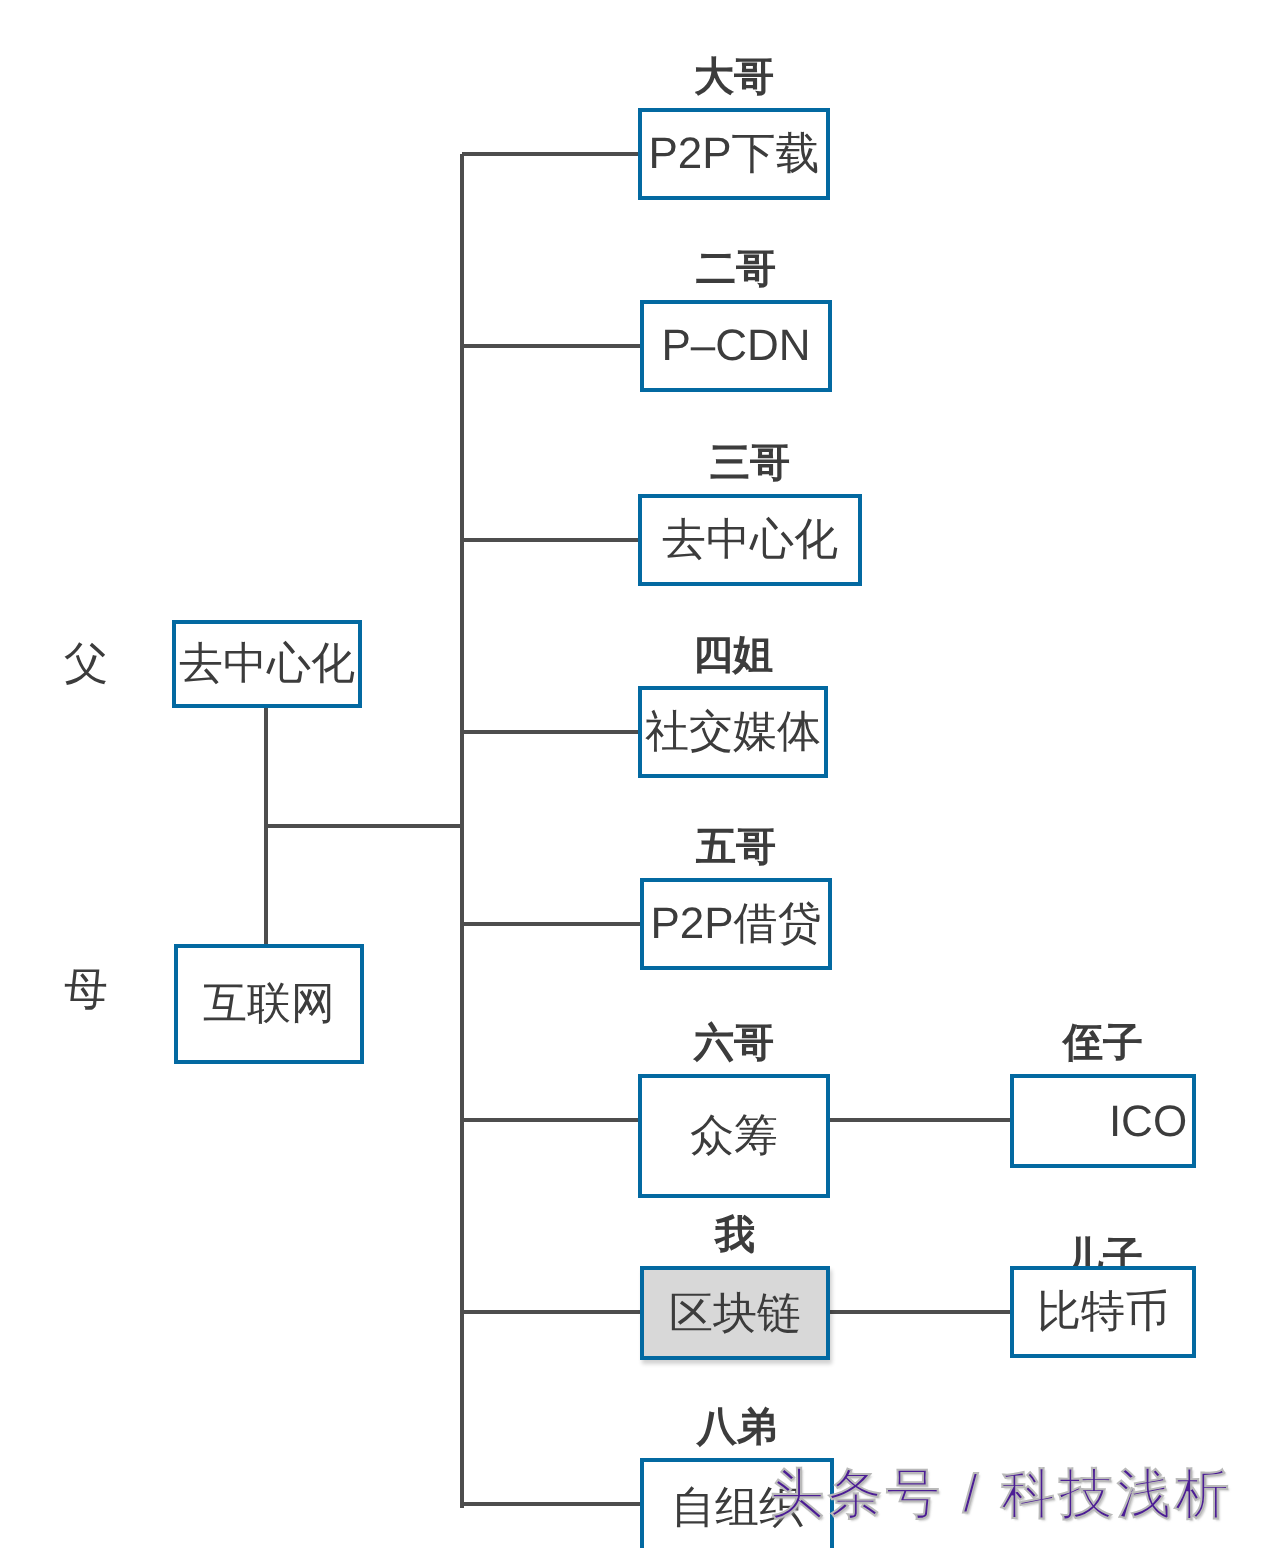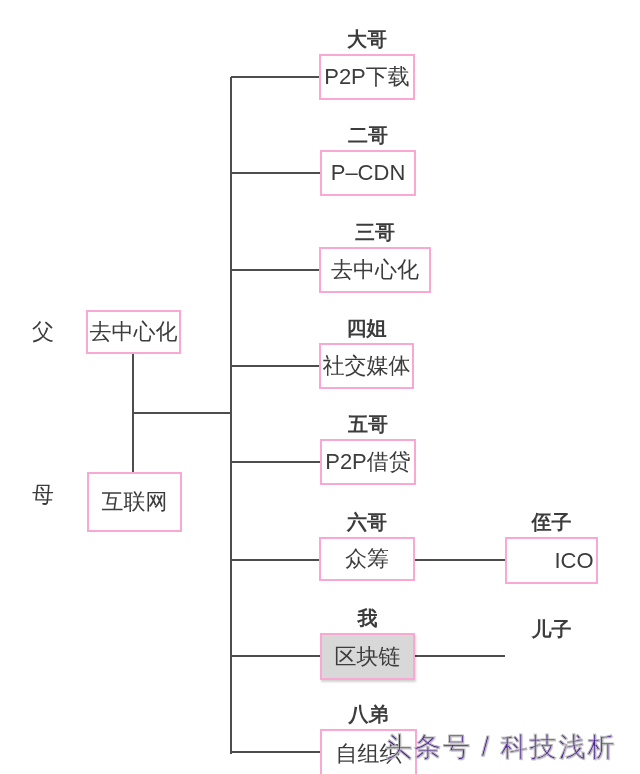--- a/index.html
+++ b/index.html
@@ -12,21 +12,21 @@
     position: relative;
     width: 640px;
     height: 774px;
     background: #ffffff;
     overflow: hidden;
     color: #3c3c3c;
   }
   .box {
     position: absolute;
     box-sizing: border-box;
-    border: 2px solid #f9a8d4;
+    border: 2px solid #0369a1;
     background: #ffffff;
     display: flex;
     align-items: center;
     justify-content: center;
     font-size: 22px;
     color: #3c3c3c;
     white-space: nowrap;
     overflow: hidden;
     z-index: 2;
     text-align: right;
@@ -106,28 +106,29 @@
   <div class="rel" style="left:319px; top:220px; width:112px;">三哥</div>
   <div class="box" style="left:319px; top:247px; width:112px; height:46px;">去中心化</div>
 
   <div class="rel" style="left:319px; top:316px; width:95px;">四姐</div>
   <div class="box" style="left:319px; top:343px; width:95px;  height:46px;">社交媒体</div>
 
   <div class="rel" style="left:320px; top:412px; width:96px;">五哥</div>
   <div class="box" style="left:320px; top:439px; width:96px;  height:46px;">P2P借贷</div>
 
   <div class="rel" style="left:319px; top:510px; width:96px;">六哥</div>
-  <div class="box" style="left:319px; top:537px; width:96px;  height:44px;">众筹</div>
+  <div class="box" style="left:319px; top:537px; width:96px;  height:62px;">众筹</div>
 
   <div class="rel" style="left:320px; top:606px; width:95px;">我</div>
   <div class="box highlight" style="left:320px; top:633px; width:95px; height:47px;">区块链</div>
 
   <div class="rel" style="left:320px; top:702px; width:97px;">八弟</div>
   <div class="box" style="left:320px; top:729px; width:97px;  height:50px;">自组织</div>
 
   <div class="rel" style="left:505px; top:510px; width:93px;">侄子</div>
   <div class="box" style="left:505px; top:537px; width:93px;  height:47px;padding-left:45px;">ICO</div>
 
   <div class="rel" style="left:505px; top:606px; width:93px;margin-top:11px;">儿子</div>
+  <div class="box" style="left:505px; top:633px; width:93px;  height:46px;">比特币</div>
 
   <div class="watermark">头条号 / 科技浅析</div>
 
 </div>
 
 </body></html>

